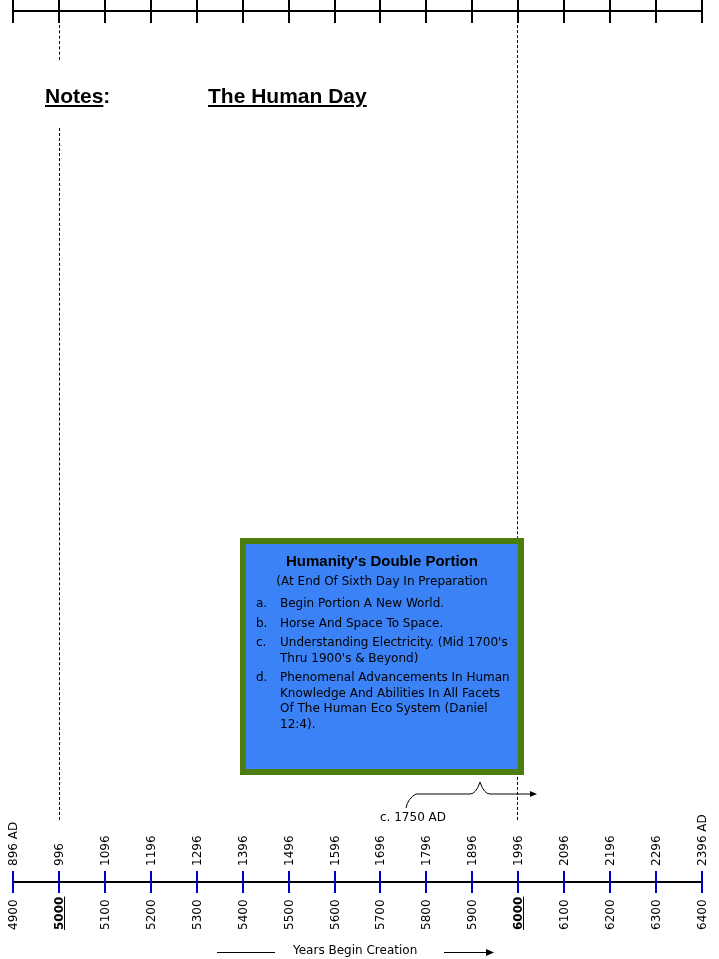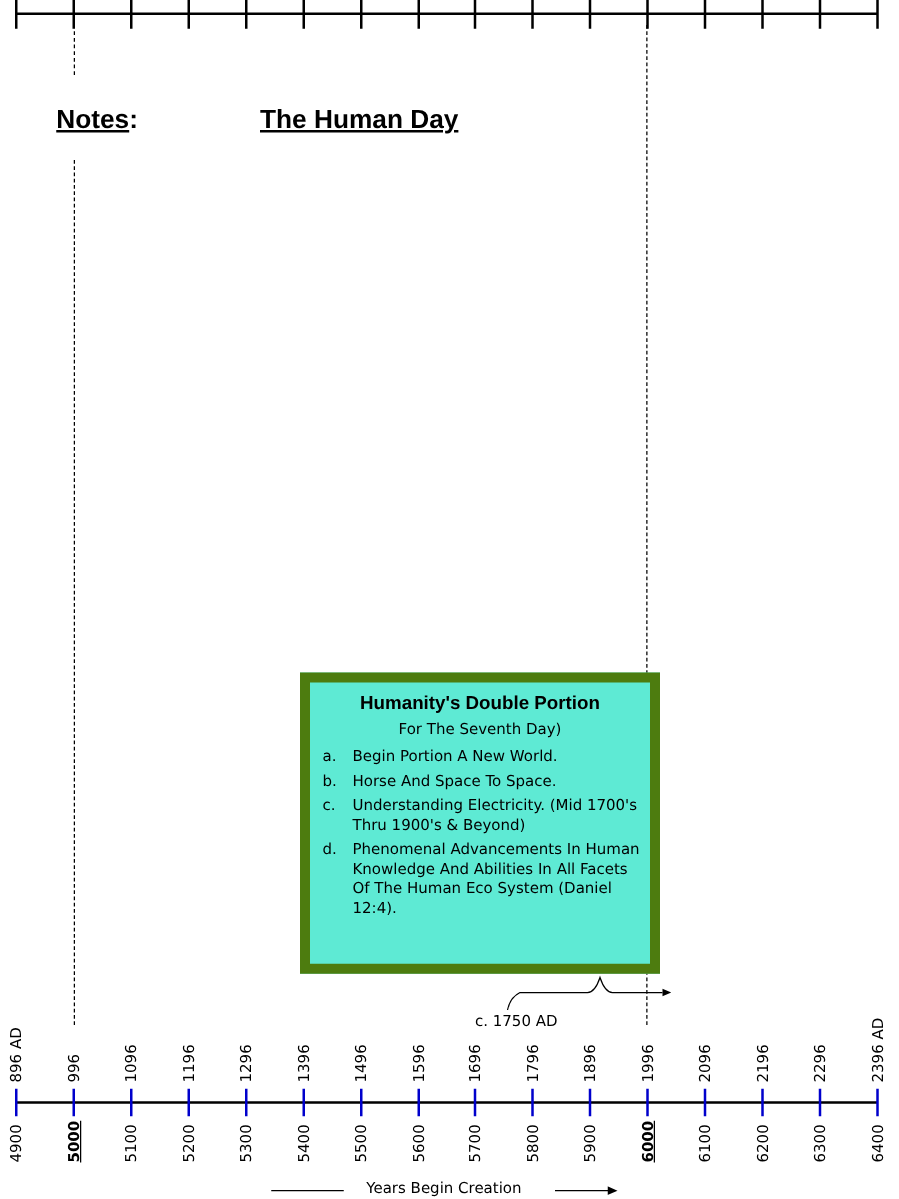--- a/index.html
+++ b/index.html
@@ -5,21 +5,21 @@
     html, body { margin: 0; padding: 0; background: #ffffff; }
     body { width: 719px; height: 959px; position: relative; overflow: hidden;
            font-family: "DejaVu Sans", sans-serif; color: #000; }
     .abs { position: absolute; }
     .ruler-line { position: absolute; left: 13px; top: 10px; width: 689px; height: 2px; background: #000; }
     .ruler-tick { position: absolute; top: 0; width: 2px; height: 23px; background: #000; }
     .dash-v { position: absolute; width: 0; border-left: 1px dashed #000; }
     .heading { position: absolute; top: 84px; font-family: "Liberation Sans", sans-serif;
                font-weight: bold; font-size: 21px; text-decoration: underline; }
     .box { position: absolute; left: 240px; top: 538px; width: 272px; height: 225px;
-           border: 8px solid #4d7c0f; background: #5eead4; }
+           border: 6px solid #4d7c0f; background: #3b82f6; }
     .box-title { text-align: center; font-family: "Liberation Sans", sans-serif; font-weight: bold;
                  font-size: 15px; margin-top: 8px; }
     .box-sub { text-align: center; font-size: 12px; line-height: 15px; margin-top: 5px; }
     .box-list { list-style: none; margin: 7px 0 0 0; padding: 0 6px 0 10px; font-size: 12px; line-height: 15.5px; }
     .box-list li { display: flex; margin-bottom: 4px; }
     .box-list .mark { width: 24px; flex: none; }
     .axis-line { position: absolute; left: 13px; top: 881px; width: 689px; height: 2px; background: #000; }
     .axis-tick { position: absolute; top: 871px; width: 2px; height: 22px; background: #0000cc; }
     .lbl-top { position: absolute; top: 866px; font-size: 12px; white-space: nowrap;
                transform-origin: 0 0; transform: rotate(-90deg); }
@@ -58,21 +58,21 @@
 <div class="dash-v" style="left:517px; top:20px; height:800px;"></div>
 
 <div class="heading" style="left:45px;">
   <span>Notes</span><span style="text-decoration:none;display:inline-block;">:</span>
 </div>
 <div class="heading" style="left:208px;">The Human Day</div>
 
 <div class="box">
   <div class="box-title">Humanity's Double Portion</div>
   <div class="box-sub">
-    <div>For The Seventh Day)</div>
+    <div>(At End Of Sixth Day In Preparation</div>
   </div>
   <ul class="box-list">
     <li>
         <span class="mark">a.</span>
         <span>Begin Portion A New World.</span>
       </li>
     <li>
         <span class="mark">b.</span>
         <span>Horse And Space To Space.</span>
       </li>

